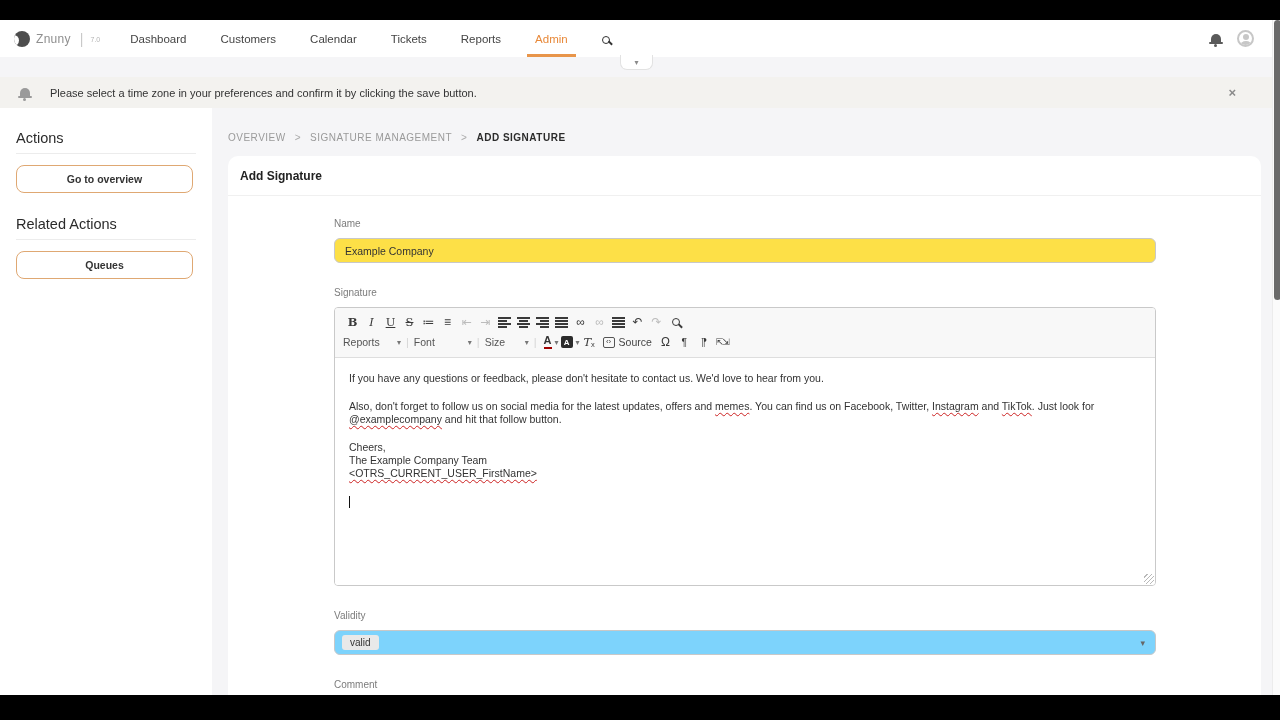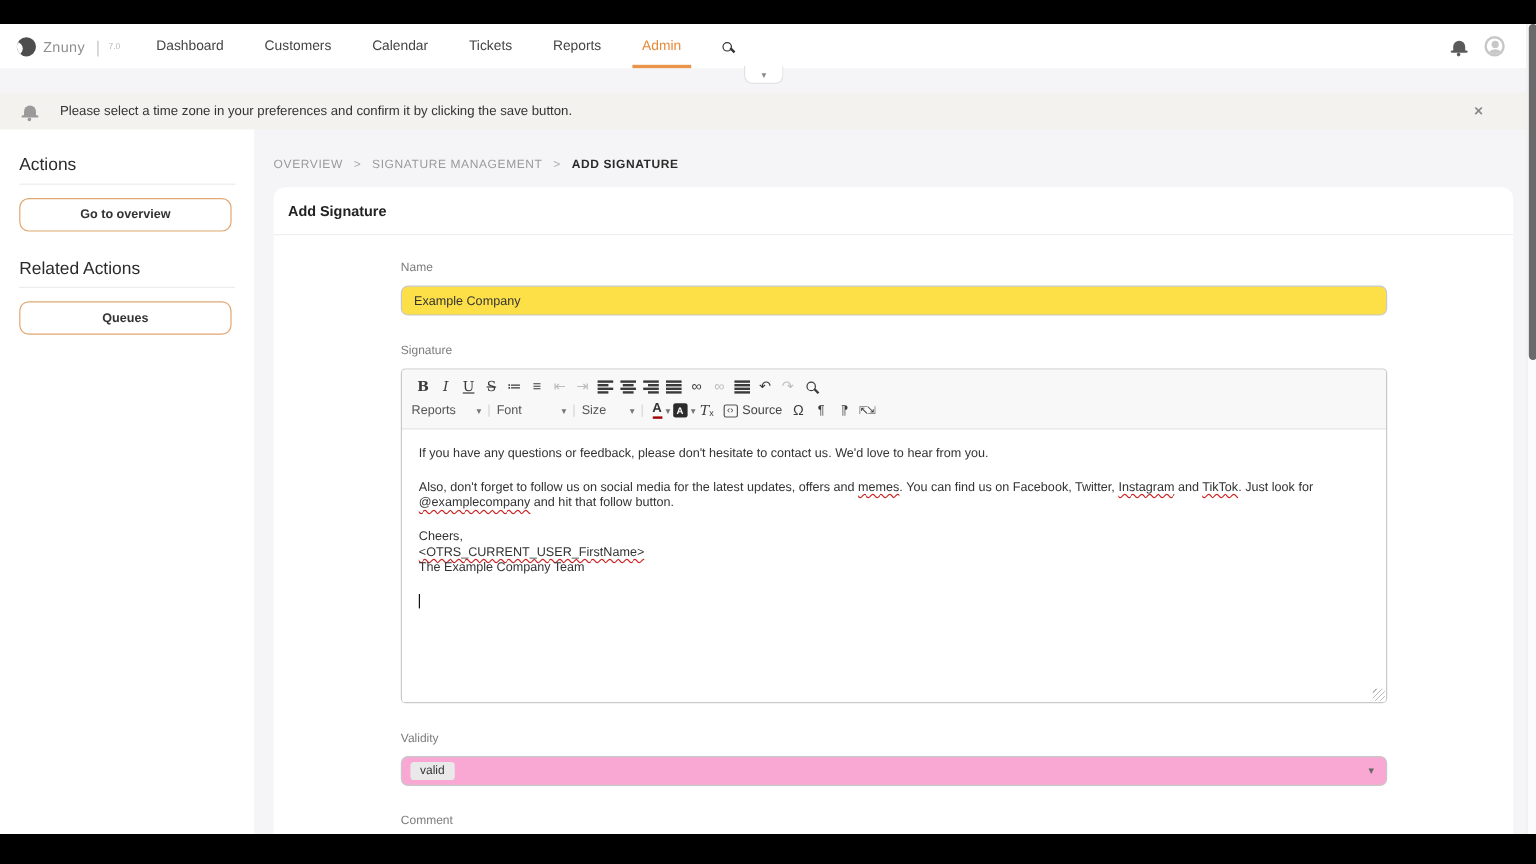--- a/index.html
+++ b/index.html
@@ -117,21 +117,21 @@
   .ed-body { flex:1; position:relative; padding:14px; font-size:10.5px; color:#333; line-height:13px; background:#fff; }
   .ed-p { margin-bottom:15px; }
   .ed-line { min-height:13px; }
   .mis { text-decoration:underline wavy #cc2222 1px; text-underline-offset:2px; }
   .caret { display:inline-block; width:1px; height:12px; background:#111; vertical-align:middle; }
   .resizer { position:absolute; right:1px; bottom:1px; width:10px; height:10px; cursor:nwse-resize;
     background:repeating-linear-gradient(135deg,transparent 0 2px,#b9b9b9 2px 3px); }
 
   
   .vselect { display:flex; align-items:center; width:100%; height:25px; border:1px solid #c8c8c8; border-radius:6px;
-    background:#f9a8d4; padding:0 10px 0 7px; cursor:pointer; }
+    background:#7dd3fc; padding:0 10px 0 7px; cursor:pointer; }
   .chip { background:#e9e9e9; border-radius:3px; padding:2px 8px; font-size:10px; color:#333; }
   .vcaret { margin-left:auto; color:#666; font-size:9px; }
 
   
   .scrollbar { position:absolute; top:20px; bottom:25px; right:0; width:8px; background:#fbfbfb; border-left:1px solid #ececec; }
   .scroll-thumb { position:absolute; top:0; left:0.5px; width:7px; height:280px; background:#6a6a6a; border-radius:4px; cursor:pointer; }
 </style>
 </head>
 <body>
 
@@ -289,22 +289,22 @@
               <div class="ed-body" id="ed-body">
                 <span class="resizer"></span>
               <div class="ed-p">
                     <div class="ed-line"><span>If you have any questions or feedback, please don't hesitate to contact us. We'd love to hear from you.</span></div>
                   </div>
                   <div class="ed-p">
                     <div class="ed-line"><span>Also, don't forget to follow us on social media for the latest updates, offers and </span><span class="mis">memes</span><span>. You can find us on Facebook, Twitter, </span><span class="mis">Instagram</span><span> and </span><span class="mis">TikTok</span><span>. Just look for </span><span class="mis">@examplecompany</span><span> and hit that follow button.</span></div>
                   </div>
                   <div class="ed-p">
                     <div class="ed-line"><span>Cheers,</span></div>
+                    <div class="ed-line"><span>The Example Company Team</span></div>
                     <div class="ed-line"><span class="mis">&lt;OTRS_CURRENT_USER_FirstName&gt;</span></div>
-                    <div class="ed-line"><span>The Example Company Team</span></div>
                   </div>
                   <div class="ed-p">
                     <div class="ed-line"><span class="caret"></span></div>
                   </div>
                 </div>
             </div>
 
             <div class="f-label f-gap">Validity</div>
             <div class="vselect">
               <span class="chip">valid</span>

